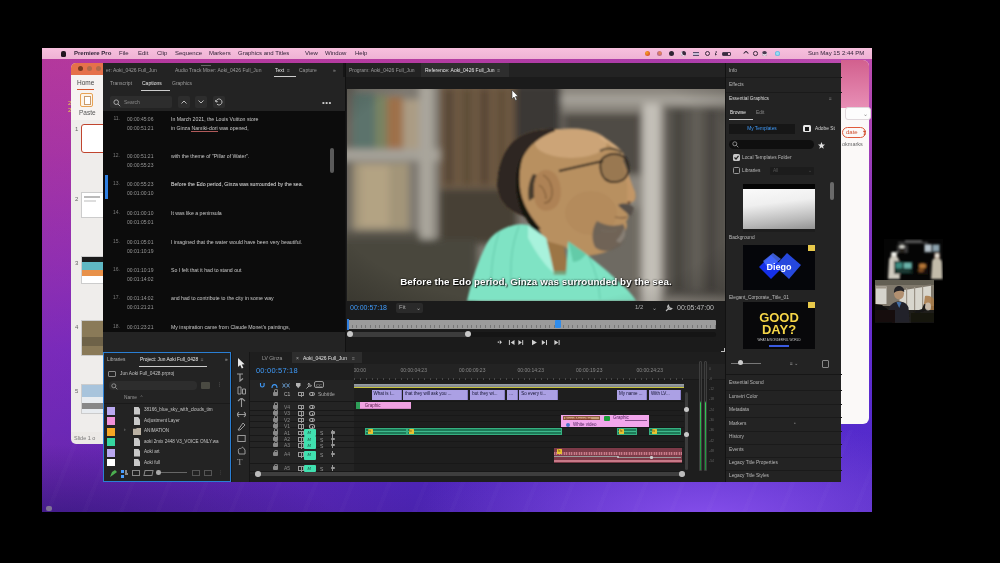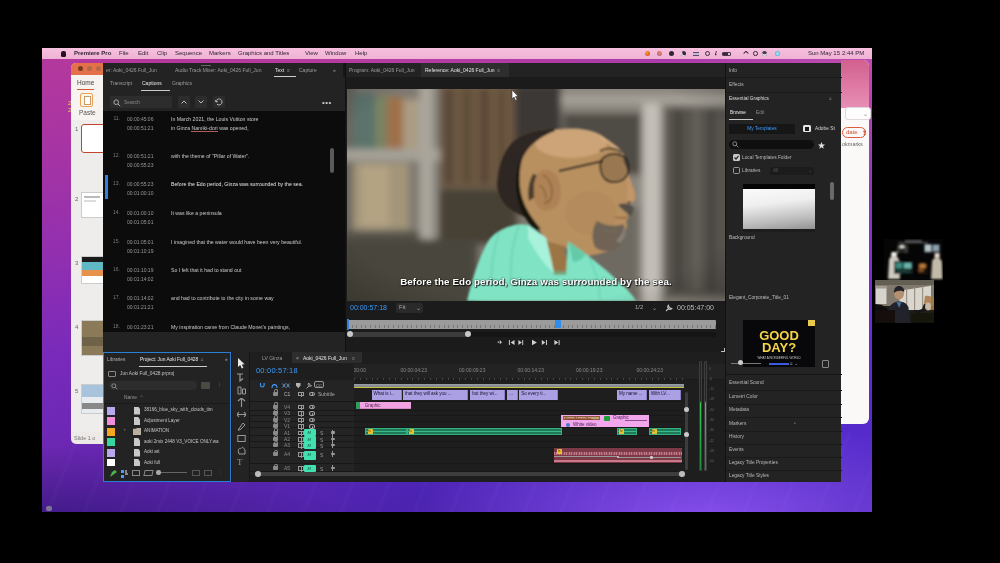--- a/index.html
+++ b/index.html
@@ -400,22 +400,31 @@
   <div class="ab" style="left:44px;top:104.5px;width:44px;height:8px;background:#1c1c1c;border-radius:1px;color:#555;">
         <span style="position:absolute;left:3px;top:1px;">All</span>
         <span style="position:absolute;right:2px;top:1px;">⌄</span>
       </div>
 
   <div class="ab" style="left:17px;top:121px;width:72px;height:48px;background:linear-gradient(173deg,#fdfdfd 0%,#efefef 40%,#b8b8b8 75%,#888 100%);">
         <div style="position:absolute;left:0;top:0;width:100%;height:5px;background:#050505;"></div>
         <div style="position:absolute;left:0;bottom:0;width:100%;height:3px;background:#1d1d1d;"></div>
       </div>
   <div class="ab" style="left:3px;top:172px;color:#bdbdbd;">Background</div>
+  <div class="ab" style="left:17px;top:182px;width:72px;height:45px;background:#05060a;">
+    <svg width="72" height="45" viewBox="0 0 72 45">
+      <path d="M28 10 L40 22 L28 34 L16 22 Z" fill="#1530e8"></path>
+      <path d="M44 8 L58 20 L46 34 L32 21 Z" fill="#2a50f4" opacity="0.9"></path>
+      <path d="M20 16 L30 8 L38 14 L26 24 Z" fill="#4a70ff" opacity="0.8"></path>
+      <text x="36" y="25" font-size="9" fill="#fff" text-anchor="middle" font-family="Liberation Sans" font-weight="bold">Diego</text>
+    </svg>
+    <div style="position:absolute;right:0;top:0;width:7px;height:6px;background:#e8c94a;"></div>
+  </div>
   <div class="ab" style="left:3px;top:232px;color:#bdbdbd;">Elegant_Corporate_Title_01</div>
-  <div class="ab" style="left:17px;top:257px;width:72px;height:47px;background:#08080a;">
+  <div class="ab" style="left:17px;top:239px;width:72px;height:47px;background:#08080a;">
     <div style="position:absolute;left:0;top:10px;width:100%;text-align:center;font-size:13px;font-weight:bold;color:#f5d547;line-height:12px;font-family:'Liberation Sans';">GOOD<br>DAY?</div>
     <div style="position:absolute;left:0;top:36px;width:100%;text-align:center;font-size:3px;color:#ccc;">WHAT A WONDERFUL WORLD</div>
     <div style="position:absolute;left:26px;bottom:1.5px;width:20px;height:2px;background:#3a5adf;"></div>
     <div style="position:absolute;right:0;top:0;width:7px;height:6px;background:#e8c94a;"></div>
   </div>
   <div class="ab" style="left:104px;top:119px;width:3.5px;height:18px;background:#6a6a6a;border-radius:2px;"></div>
 
   <div class="ab" style="left:5px;top:300px;width:30px;height:1px;background:#777;"></div>
   <div class="ab" style="left:12px;top:297.5px;width:5px;height:5px;background:#ccc;border-radius:50%;"></div>
   <div class="ab" style="left:64px;top:298px;color:#aaa;">≡ ⌄</div>

